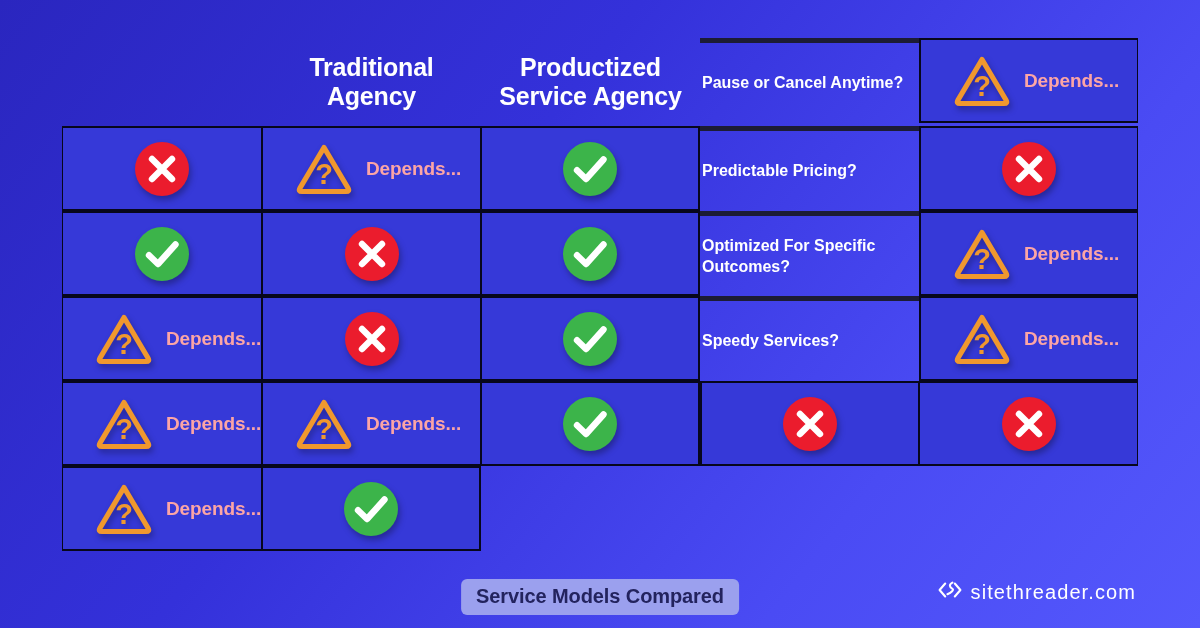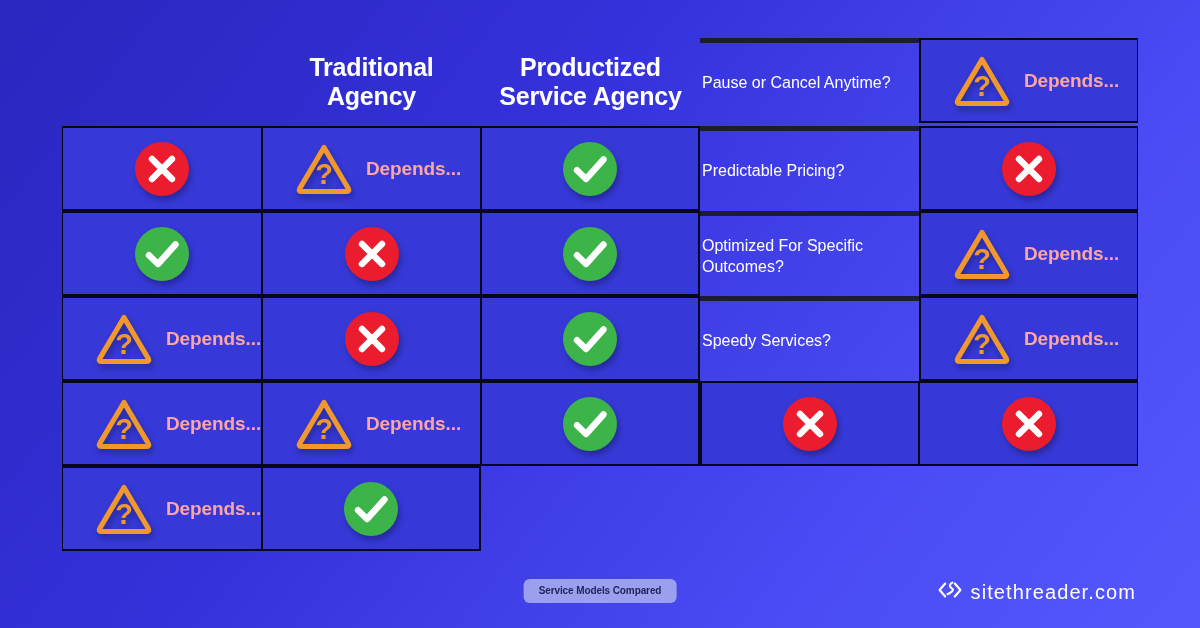--- a/index.html
+++ b/index.html
@@ -49,21 +49,21 @@
   .hdr.blank { }
 
   
   .lbl {
     height: 85px;
     display: flex;
     flex-direction: column;
     justify-content: center;
     color: #ffffff;
     font-size: 16px;
-    font-weight: normal;
+    font-weight: bold;
     line-height: 1.33;
     padding-left: 2px;
     padding-right: 10px;
     border-top: 5px solid #1c1c35;
     position: relative;
   }
   .lbl.last { border-bottom: 5px solid #1c1c35; }
 
   .cell {
     height: 85px;
@@ -93,21 +93,21 @@
   }
 
   
   .badge {
     position: absolute;
     left: 50%;
     transform: translateX(-50%);
     top: 579px;
     background: #9ba0ee;
     color: #23235e;
-    font-size: 10px;
+    font-size: 20px;
     font-weight: bold;
     letter-spacing: -0.1px;
     padding: 6px 15px 7px;
     border-radius: 6px;
     white-space: nowrap;
   }
 
   .logo {
     position: absolute;
     right: 64px;

